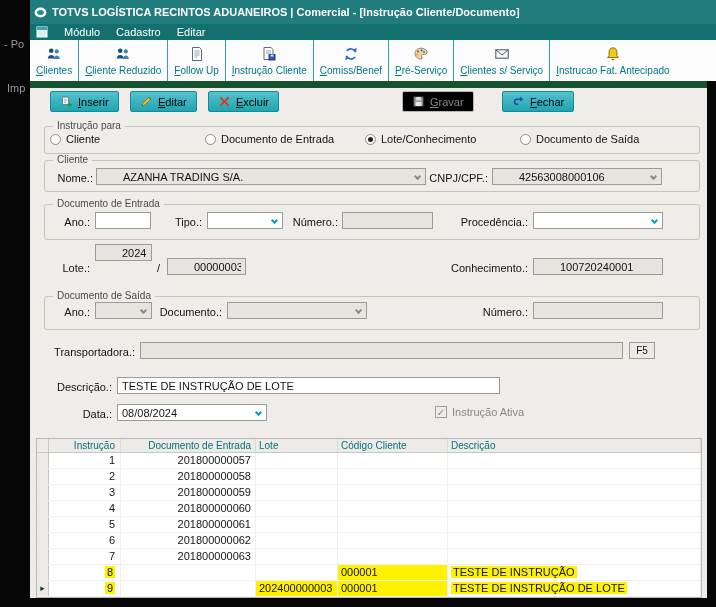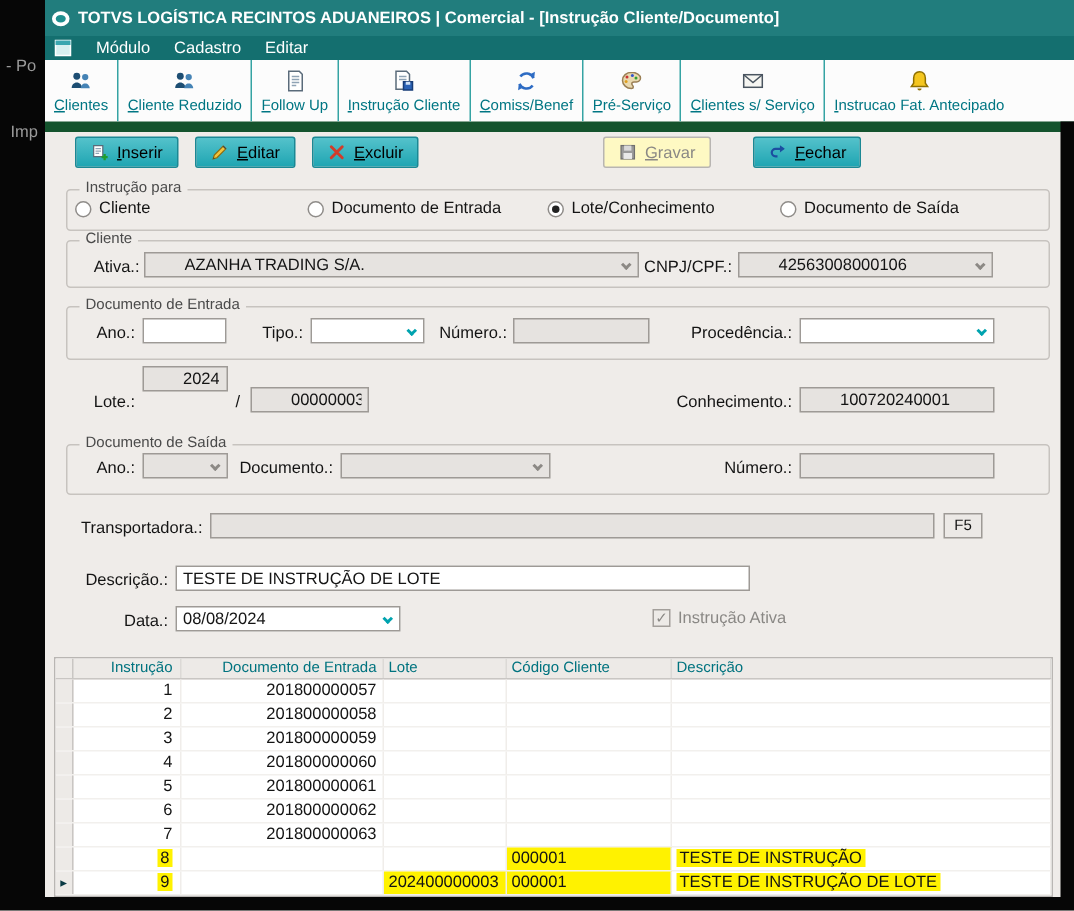--- a/index.html
+++ b/index.html
@@ -33,21 +33,21 @@
   .tb-label { display:block; color:var(--toolbar-text,#007683); font-size:10px; white-space:nowrap; }
   .tb-label::first-letter { text-decoration:underline; }
   .tb-sep { width:1px; background:#35A3A3; flex:0 0 auto; }
 
   
   .btn { position:absolute; top:91px; height:21px; display:flex; align-items:center; gap:5px; padding:0 9px;
          background:linear-gradient(#54C2CB, var(--button-face,#1FA5B2)); border:1px solid #1B8894; border-radius:2px; }
   .btn .bicon svg { width:13px; height:13px; display:block; }
   .btn .blabel { display:inline-block; font-size:11px; color:#000; }
   .btn .blabel::first-letter { text-decoration:underline; }
-  .btn.disabled { background:#fef9c3; border-color:#B8B5B2; }
+  .btn.disabled { background:#000000; border-color:#B8B5B2; }
   .btn.disabled .blabel { color:#8A8885; }
   .b-inserir { left:20px; } .b-editar { left:100px; } .b-excluir { left:178px; }
   .b-gravar { left:372px; } .b-fechar { left:472px; }
 
   
   .gb { position:absolute; left:14px; width:656px; border:1px solid #C7C3BF; border-radius:3px; }
   .gb-title { position:absolute; top:-7px; left:8px; background:#EFECE9; padding:0 4px; font-size:10px; color:#4a4a4a; white-space:nowrap; }
   .gb1 { top:126px; height:28px; } .gb2 { top:160px; height:32px; } .gb3 { top:204px; height:36px; }
   .gb4 { top:250px; height:36px; } .gb5 { top:296px; height:34px; }
 
@@ -302,21 +302,21 @@
       </div>
       <div class="radio" style="left: 476px;">
         <span class="rdot"></span>
         <span>Documento de Saída</span>
       </div>
     </div>
 
   <div class="gb gb2">
     <span class="gb-title">Cliente</span>
   </div>
-  <span class="lbl l-nome">Ativa.:</span>
+  <span class="lbl l-nome">Nome.:</span>
   <div class="fld combo disabled f-nome">
     <span class="val">AZANHA TRADING S/A.</span>
     <span class="chev gray"></span>
   </div>
   <span class="lbl l-cnpj">CNPJ/CPF.:</span>
   <div class="fld combo disabled f-cnpj">
     <span class="val">42563008000106</span>
     <span class="chev gray"></span>
   </div>
 

